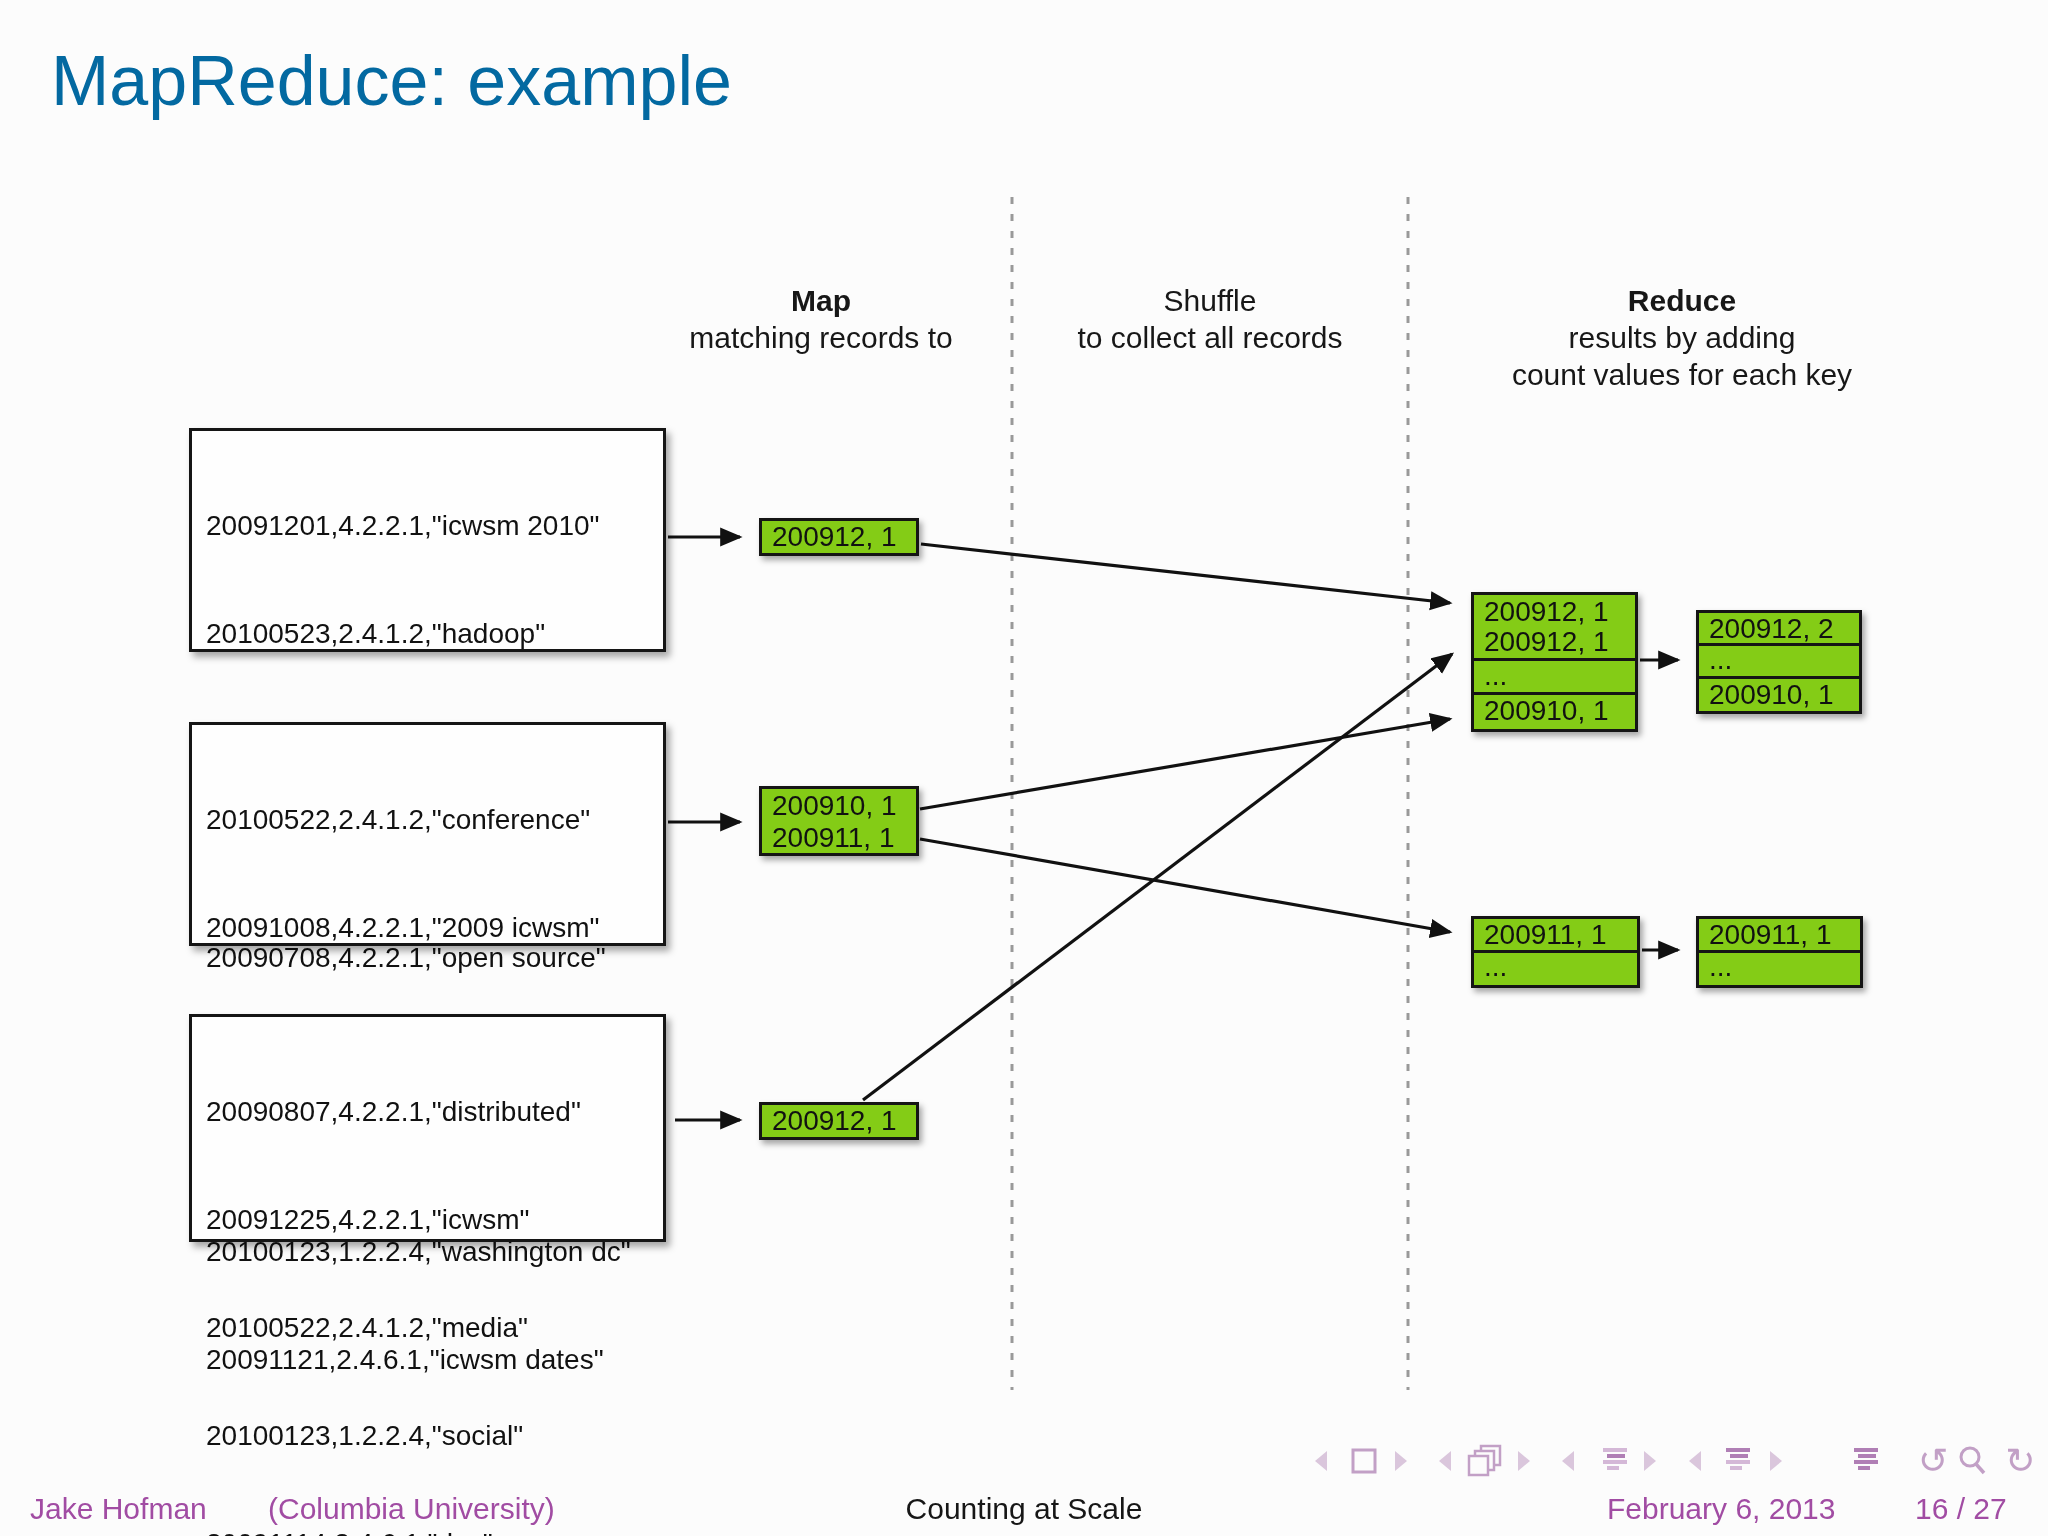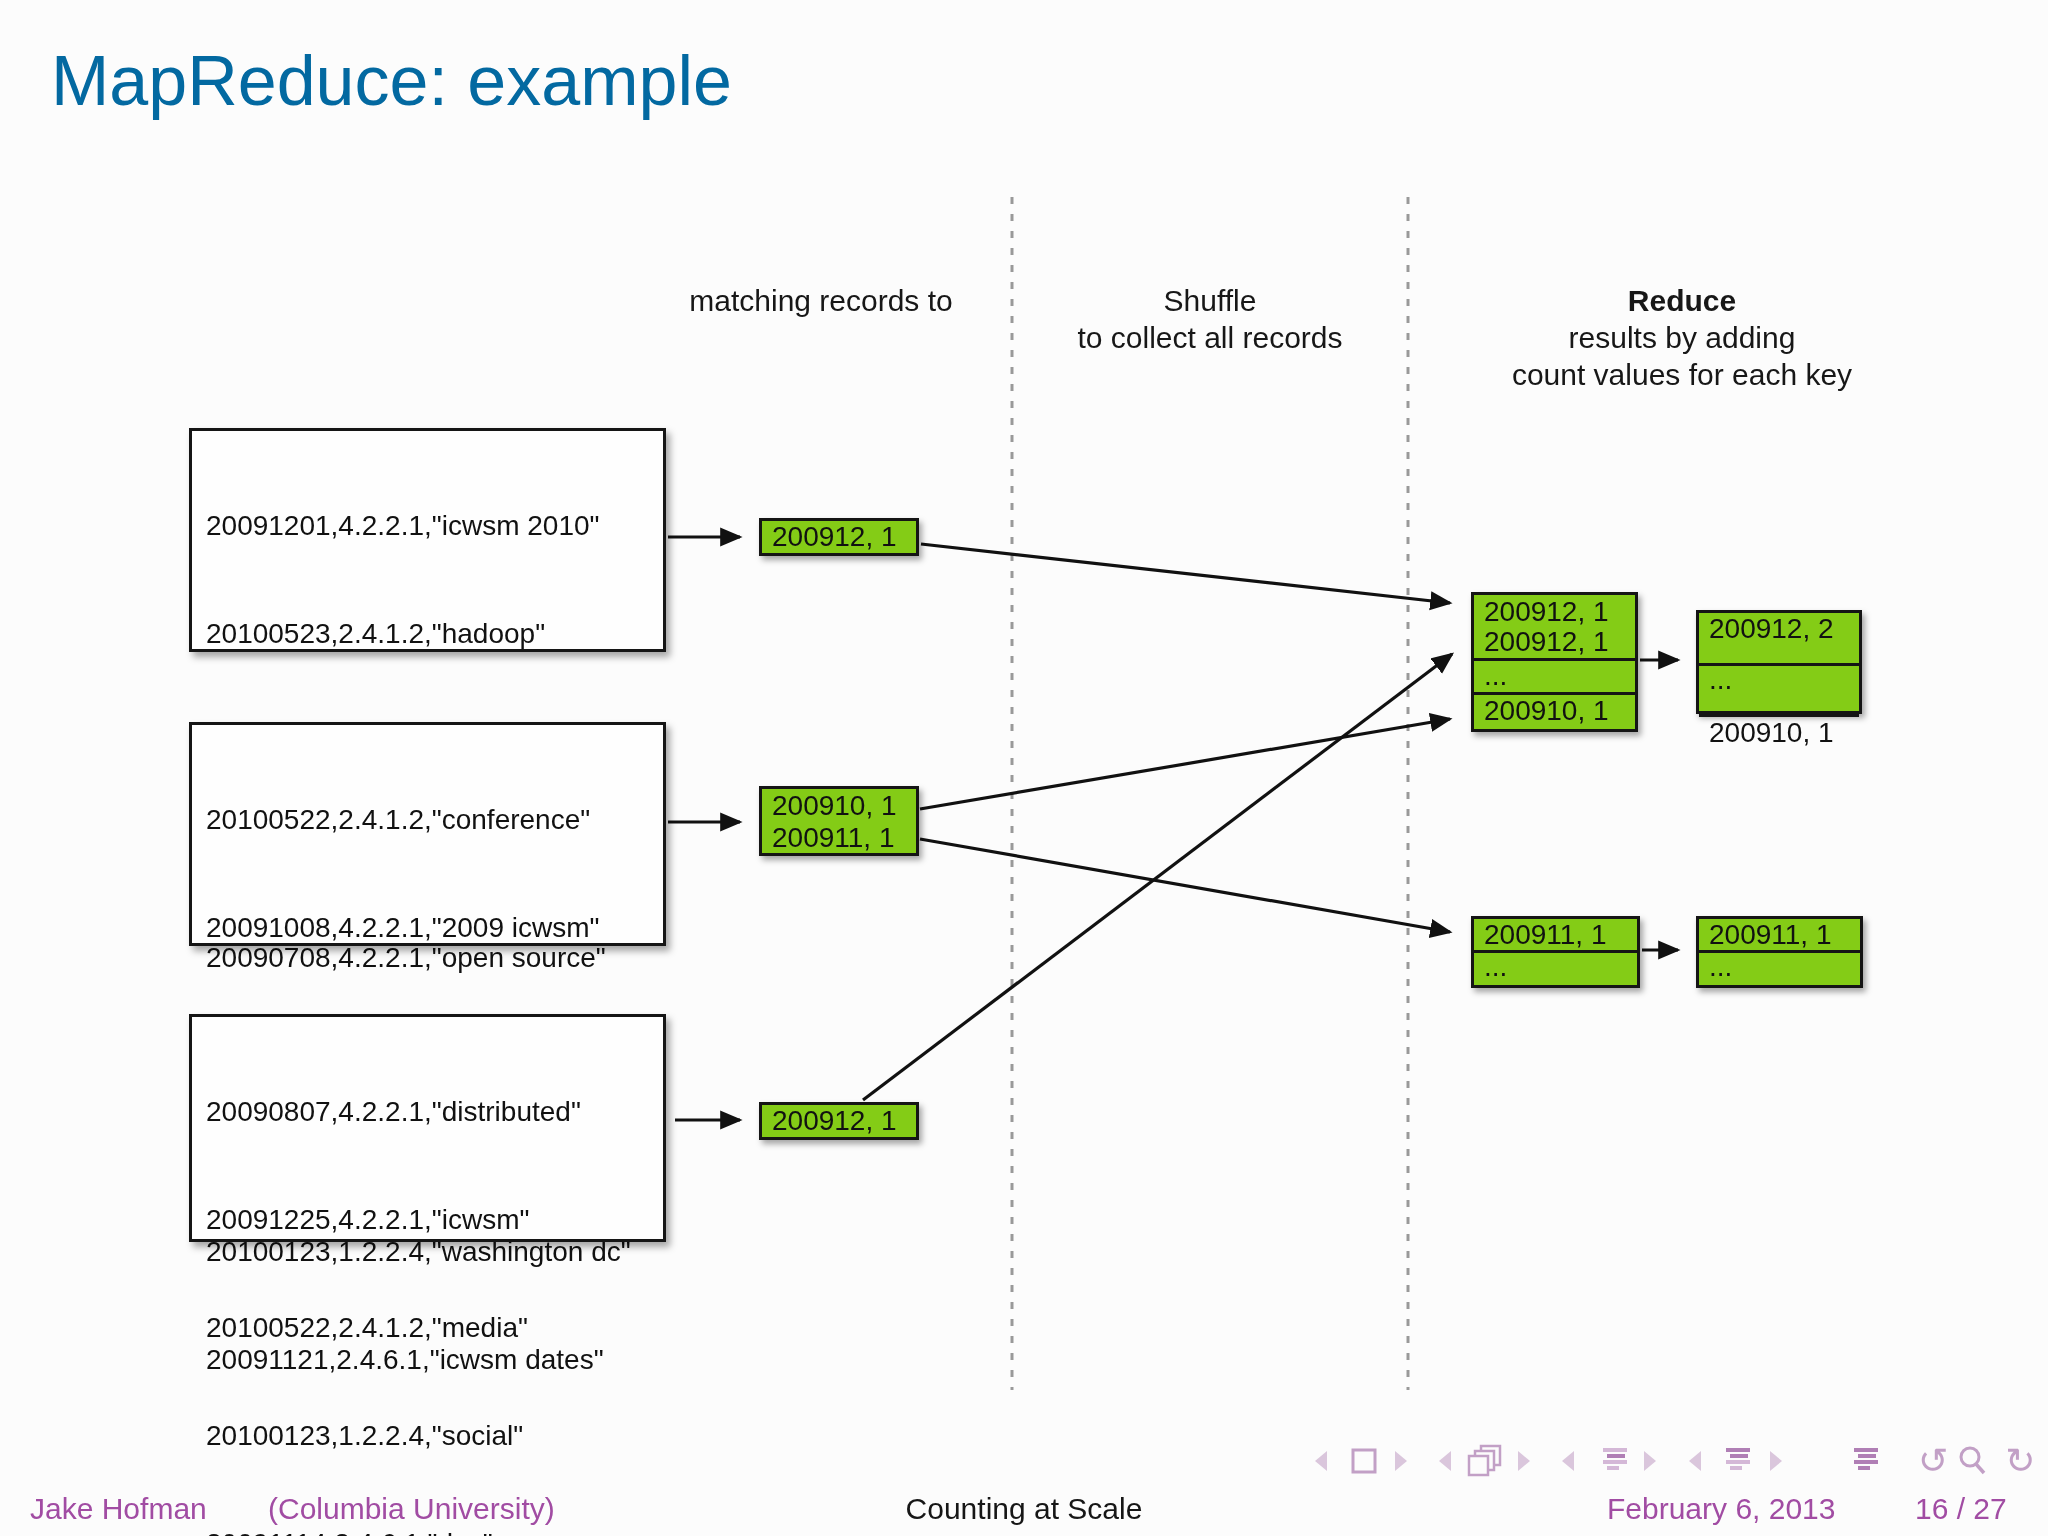--- a/index.html
+++ b/index.html
@@ -62,20 +62,21 @@
     <line x1="921" y1="544" x2="1450" y2="603" stroke="#111" stroke-width="3.2" marker-end="url(#ah)"></line>
     <line x1="863" y1="1100" x2="1452" y2="654" stroke="#111" stroke-width="3.2" marker-end="url(#ah)"></line>
     <line x1="920" y1="809" x2="1450" y2="719" stroke="#111" stroke-width="3.2" marker-end="url(#ah)"></line>
     <line x1="920" y1="839" x2="1450" y2="932" stroke="#111" stroke-width="3.2" marker-end="url(#ah)"></line>
 
     <line x1="1640" y1="660" x2="1678" y2="660" stroke="#111" stroke-width="3.2" marker-end="url(#ah)"></line>
     <line x1="1642" y1="950" x2="1678" y2="950" stroke="#111" stroke-width="3.2" marker-end="url(#ah)"></line>
   </svg>
 
   <div class="col-head bold-title" style="left:601px;top:282px;">
+    <div class="col-title">Map</div>
     <div>matching records to</div>
   </div>
   <div class="col-head" style="left:990px;top:282px;">
     <div class="col-title">Shuffle</div>
     <div>to collect all records</div>
   </div>
   <div class="col-head bold-title" style="left:1462px;top:282px;">
     <div class="col-title">Reduce</div>
     <div>results by adding</div>
     <div>count values for each key</div>
@@ -127,21 +128,21 @@
     <div class="kvrow" style="height:33px;line-height:34px;">200912, 1</div>
     <div class="kvrow" style="height:30px;line-height:28px;">200912, 1</div>
     <div class="kvrow sep" style="height:32px;line-height:30px;">...</div>
     <div class="kvrow sep" style="height:34px;line-height:32px;">200910, 1</div>
   </div>
   <div class="kvbox" style="left:1471px;top:916px;width:169px;height:72px;">
     <div class="kvrow" style="height:31px;line-height:31px;">200911, 1</div>
     <div class="kvrow sep" style="height:34px;line-height:28px;">...</div>
   </div>
 
-  <div class="kvbox" style="left:1696px;top:610px;width:166px;height:104px;gap:20px;">
+  <div class="kvbox" style="left:1696px;top:610px;width:166px;height:104px;">
     <div class="kvrow" style="height:30px;line-height:31px;">200912, 2</div>
     <div class="kvrow sep" style="height:32px;line-height:28px;">...</div>
     <div class="kvrow sep" style="height:34px;line-height:32px;">200910, 1</div>
   </div>
   <div class="kvbox" style="left:1696px;top:916px;width:167px;height:72px;">
     <div class="kvrow" style="height:31px;line-height:31px;">200911, 1</div>
     <div class="kvrow sep" style="height:34px;line-height:28px;">...</div>
   </div>
 
   <svg class="navstrip" width="740" height="44" viewBox="0 0 740 44">

